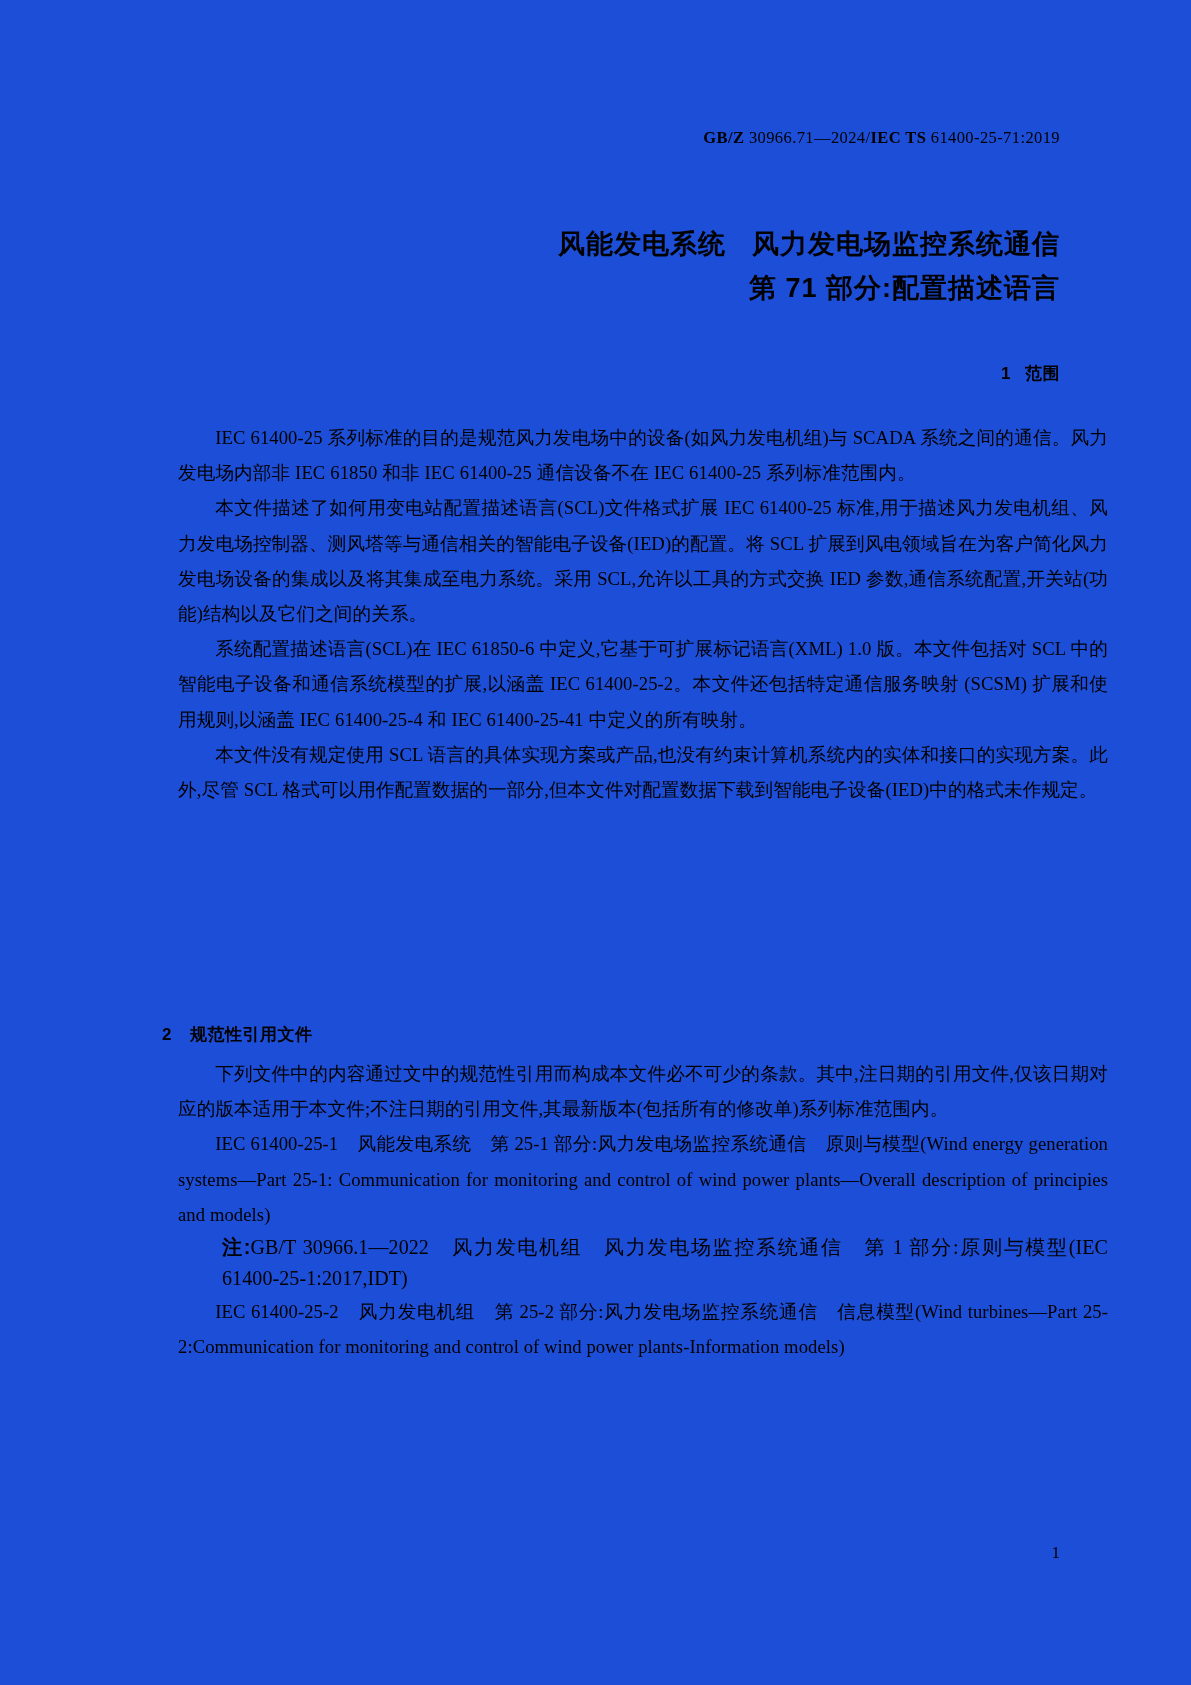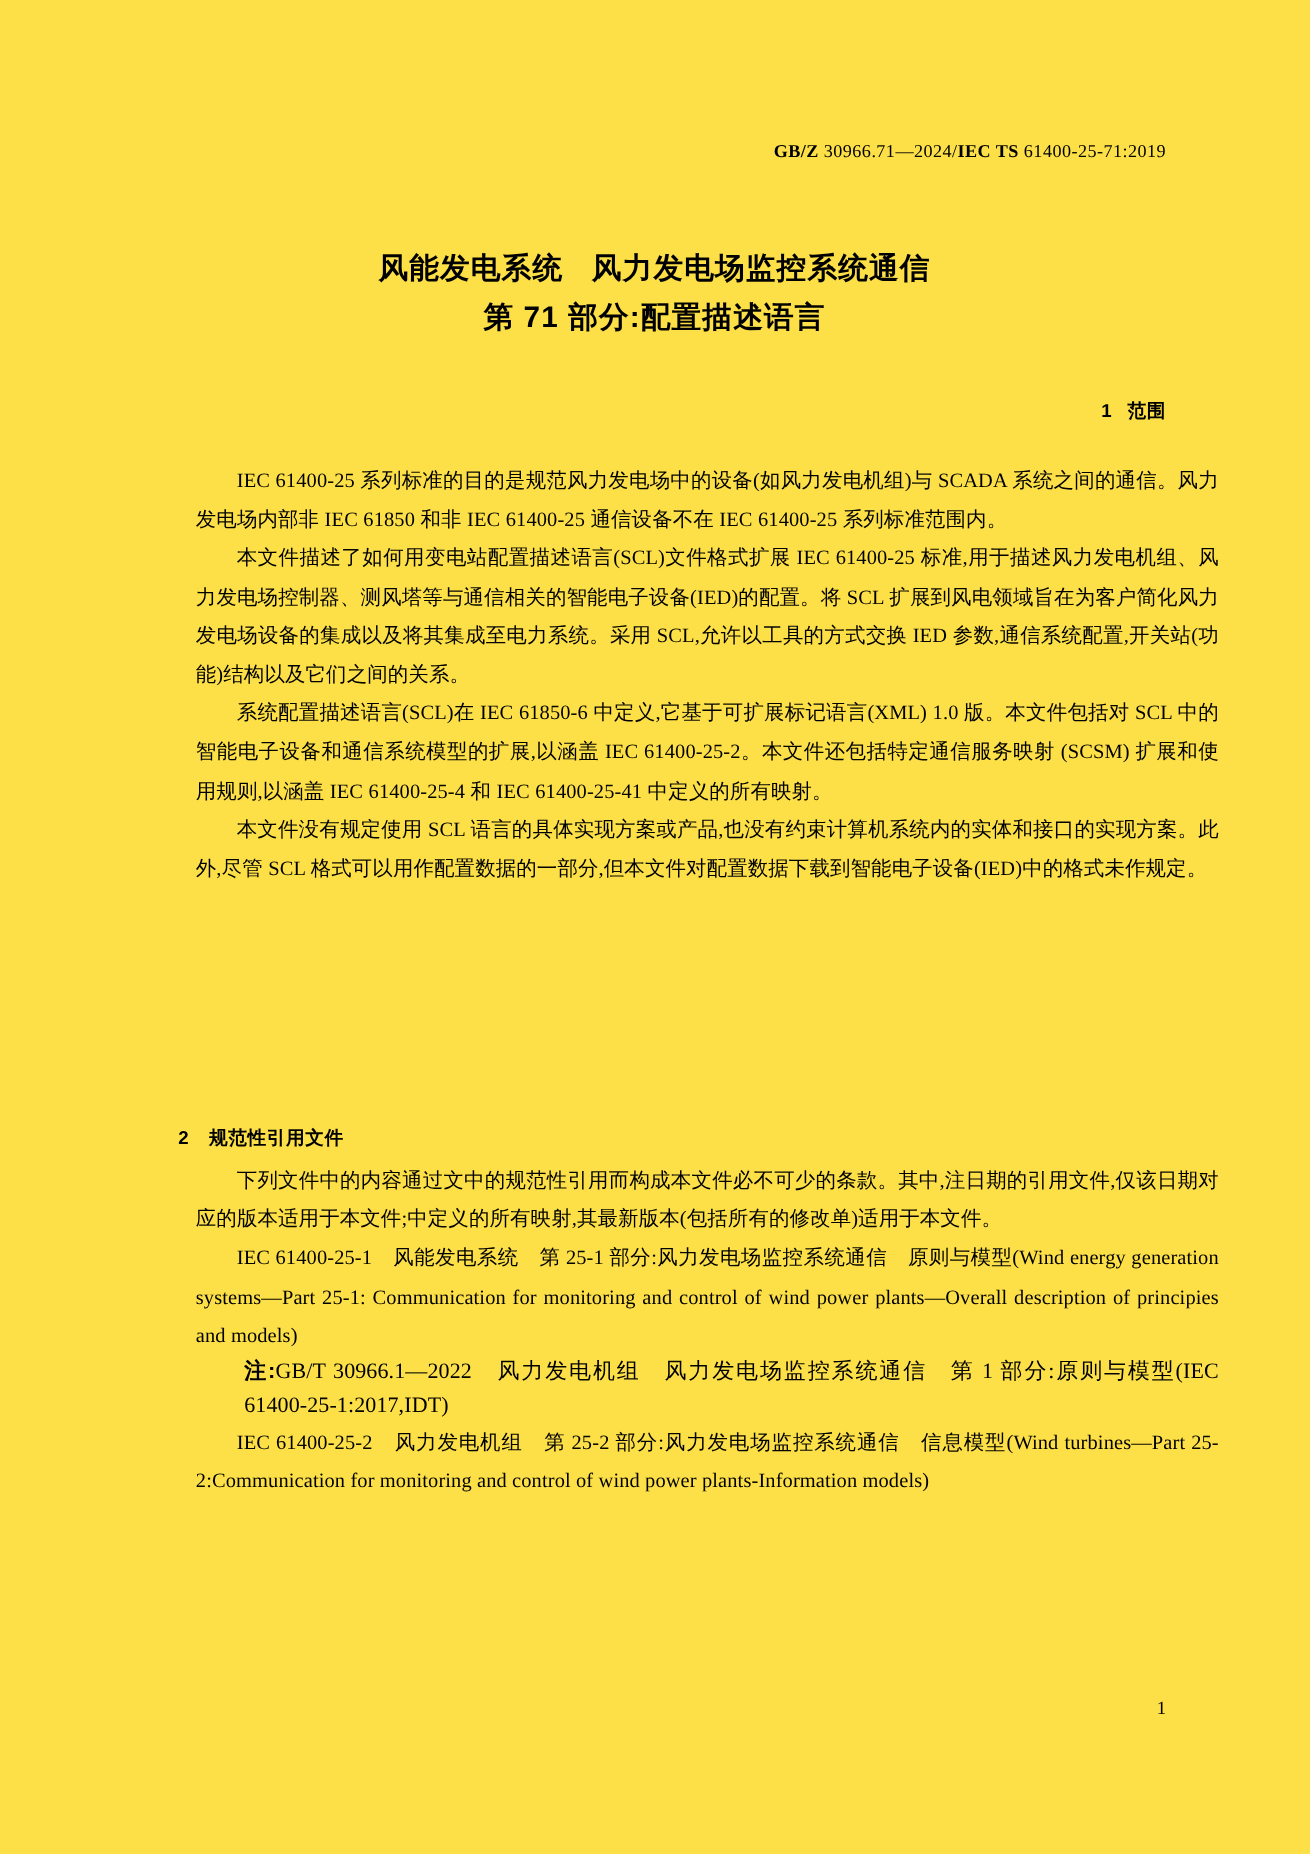--- a/index.html
+++ b/index.html
@@ -5,21 +5,21 @@
   html, body {
     margin: 0;
     padding: 0;
     background: #ffffff;
   }
   .page {
     position: relative;
     width: 1191px;
     height: 1685px;
     margin: 0 auto;
-    background: #fde047;
+    background: #1d4ed8;
     color: #000000;
     font-family: "Liberation Serif", "DejaVu Serif", serif;
     overflow: hidden;
   }
 
   
   .running-header {
     position: absolute;
     top: 128px;
     left: 130px;
@@ -31,21 +31,21 @@
     white-space: nowrap;
   }
   .running-header .hdr-b { font-weight: bold; }
 
   
   .doc-title {
     position: absolute;
     top: 222px;
     left: 130px;
     width: 930px;
-    text-align: center;
+    text-align: right;
     font-family: "Liberation Sans", "DejaVu Sans", sans-serif;
     font-weight: bold;
     font-size: 27px;
     line-height: 44px;
     letter-spacing: 1px;
   }
   .doc-title .title-line-1 { display: block; }
   .doc-title .title-line-2 { display: block; }
   .gap-wide { display: inline-block; width: 26px; }
 
@@ -148,21 +148,21 @@
     <p class="para">本文件描述了如何用变电站配置描述语言(SCL)文件格式扩展 IEC 61400-25 标准,用于描述风力发电机组、风力发电场控制器、测风塔等与通信相关的智能电子设备(IED)的配置。将 SCL 扩展到风电领域旨在为客户简化风力发电场设备的集成以及将其集成至电力系统。采用 SCL,允许以工具的方式交换 IED 参数,通信系统配置,开关站(功能)结构以及它们之间的关系。</p>
     <p class="para">系统配置描述语言(SCL)在 IEC 61850-6 中定义,它基于可扩展标记语言(XML) 1.0 版。本文件包括对 SCL 中的智能电子设备和通信系统模型的扩展,以涵盖 IEC 61400-25-2。本文件还包括特定通信服务映射 (SCSM) 扩展和使用规则,以涵盖 IEC 61400-25-4 和 IEC 61400-25-41 中定义的所有映射。</p>
     <p class="para">本文件没有规定使用 SCL 语言的具体实现方案或产品,也没有约束计算机系统内的实体和接口的实现方案。此外,尽管 SCL 格式可以用作配置数据的一部分,但本文件对配置数据下载到智能电子设备(IED)中的格式未作规定。</p>
   </div>
 
   <div class="clause-heading" id="clause-2">
     <span class="num">2</span><span class="gap"></span><span>规范性引用文件</span>
   </div>
 
   <div class="body-block" id="refs-body">
-    <p class="para">下列文件中的内容通过文中的规范性引用而构成本文件必不可少的条款。其中,注日期的引用文件,仅该日期对应的版本适用于本文件;中定义的所有映射,其最新版本(包括所有的修改单)适用于本文件。</p>
+    <p class="para">下列文件中的内容通过文中的规范性引用而构成本文件必不可少的条款。其中,注日期的引用文件,仅该日期对应的版本适用于本文件;不注日期的引用文件,其最新版本(包括所有的修改单)系列标准范围内。</p>
 
     <p class="refpara">IEC 61400-25-1　风能发电系统　第 25-1 部分:风力发电场监控系统通信　原则与模型(Wind energy generation systems—Part 25-1: Communication for monitoring and control of wind power plants—Overall description of principies and models)</p>
 
     <p class="note">
       <span class="note-label">注:</span><span>GB/T 30966.1—2022　风力发电机组　风力发电场监控系统通信　第 1 部分:原则与模型(IEC 61400-25-1:2017,IDT)</span>
     </p>
 
     <p class="refpara">IEC 61400-25-2　风力发电机组　第 25-2 部分:风力发电场监控系统通信　信息模型(Wind turbines—Part 25-2:Communication for monitoring and control of wind power plants-Information models)</p>
 
   </div>

